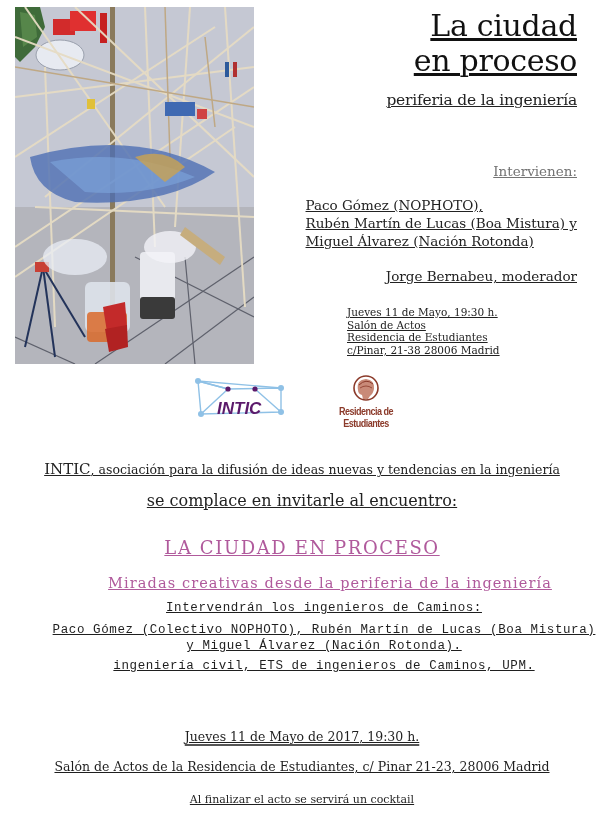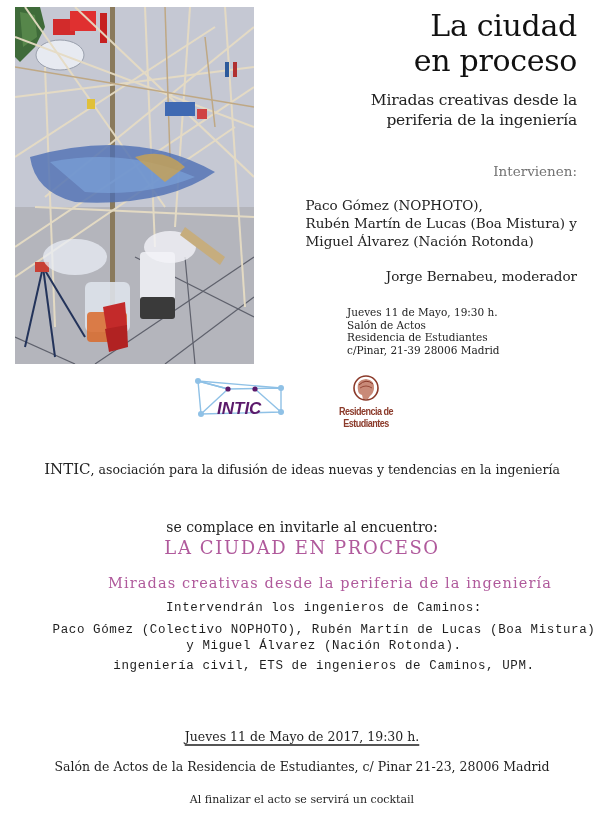--- a/index.html
+++ b/index.html
@@ -4,21 +4,21 @@
   <style>
     * { margin: 0; padding: 0; box-sizing: border-box; }
     html, body {
       width: 604px; height: 818px; background: #ffffff; overflow: hidden;
     }
     body {
       position: relative;
       font-family: "DejaVu Serif", serif;
       color: #1a1a1a;
     }
-    .abs { position: absolute; }
+    .abs { position: absolute; text-decoration: underline; }
 
     
     .photo {
       left: 15px; top: 7px; width: 239px; height: 357px;
       overflow: hidden;
       background:
         radial-gradient(ellipse at 45% 40%, rgba(120,150,200,0.55) 0%, rgba(120,150,200,0) 45%),
         linear-gradient(180deg, #c9ccd6 0%, #bfc3cf 45%, #b6b8c0 60%, #a9aab1 100%);
     }
     .photo svg { width: 100%; height: 100%; display: block; }
@@ -55,21 +55,21 @@
       font-family: "Liberation Sans", sans-serif; font-size: 10.5px; color: #8b3a2a;
       letter-spacing: -0.6px; transform: scaleX(0.86); transform-origin: center; font-weight: bold;
     }
 
     
     .center { left: 0; width: 604px; text-align: center; }
     .intro {
       top: 461px; font-size: 12.5px; line-height: 17px; color: #222;
     }
     .intro .big { font-size: 15px; }
-    .invite { top: 520px; font-size: 14px; line-height: 15px; color: #222; }
+    .invite { top: 493px; font-size: 16px; line-height: 15px; color: #222; }
 
     .pink-title {
       top: 537px; font-size: 18px; line-height: 22px; color: #b05a9c; letter-spacing: 1.6px;
     }
     .pink-subtitle {
       top: 574px; font-size: 14.5px; line-height: 18px; color: #b05a9c; letter-spacing: 1.1px; margin-left: 28px;
     }
 
     .spaced {
       font-family: "Liberation Mono", monospace;
@@ -169,39 +169,38 @@
     <path d="M170 220 L210 250 L205 258 L165 228 Z" fill="#c6ad7e"></path>
   </svg>
 </div>
 
 <div class="abs title">
   <div>La ciudad</div>
   <div>en proceso</div>
 </div>
 
 <div class="abs subtitle">
-  <div>Miradas creativas desde la</div>
   <div>periferia de la ingeniería</div>
 </div>
 
 <div class="abs speakers-label">Intervienen:</div>
 
 <div class="abs speakers-list">
   <div>Paco Gómez (NOPHOTO),</div>
   <div>Rubén Martín de Lucas (Boa Mistura) y</div>
   <div>Miguel Álvarez (Nación Rotonda)</div>
 </div>
 
 <div class="abs moderator">Jorge Bernabeu, moderador</div>
 
 <div class="abs info-block">
   <div>Jueves 11 de Mayo, 19:30 h.</div>
   <div>Salón de Actos</div>
   <div>Residencia de Estudiantes</div>
-  <div>c/Pinar, 21-39  28006 Madrid</div>
+  <div>c/Pinar, 21-38  28006 Madrid</div>
 </div>
 
 <div class="abs logo-intic">
   <svg viewBox="0 0 94 42" width="94" height="42">
     <g stroke="#8fc1e6" stroke-width="1.4" fill="none">
       <polyline points="5,5 35,13 88,12 88,36 8,38 5,5"></polyline>
       <line x1="5" y1="5" x2="88" y2="12"></line>
       <line x1="35" y1="13" x2="8" y2="38"></line>
       <line x1="62" y1="13" x2="88" y2="36"></line>
       <line x1="5" y1="5" x2="35" y2="13"></line>

